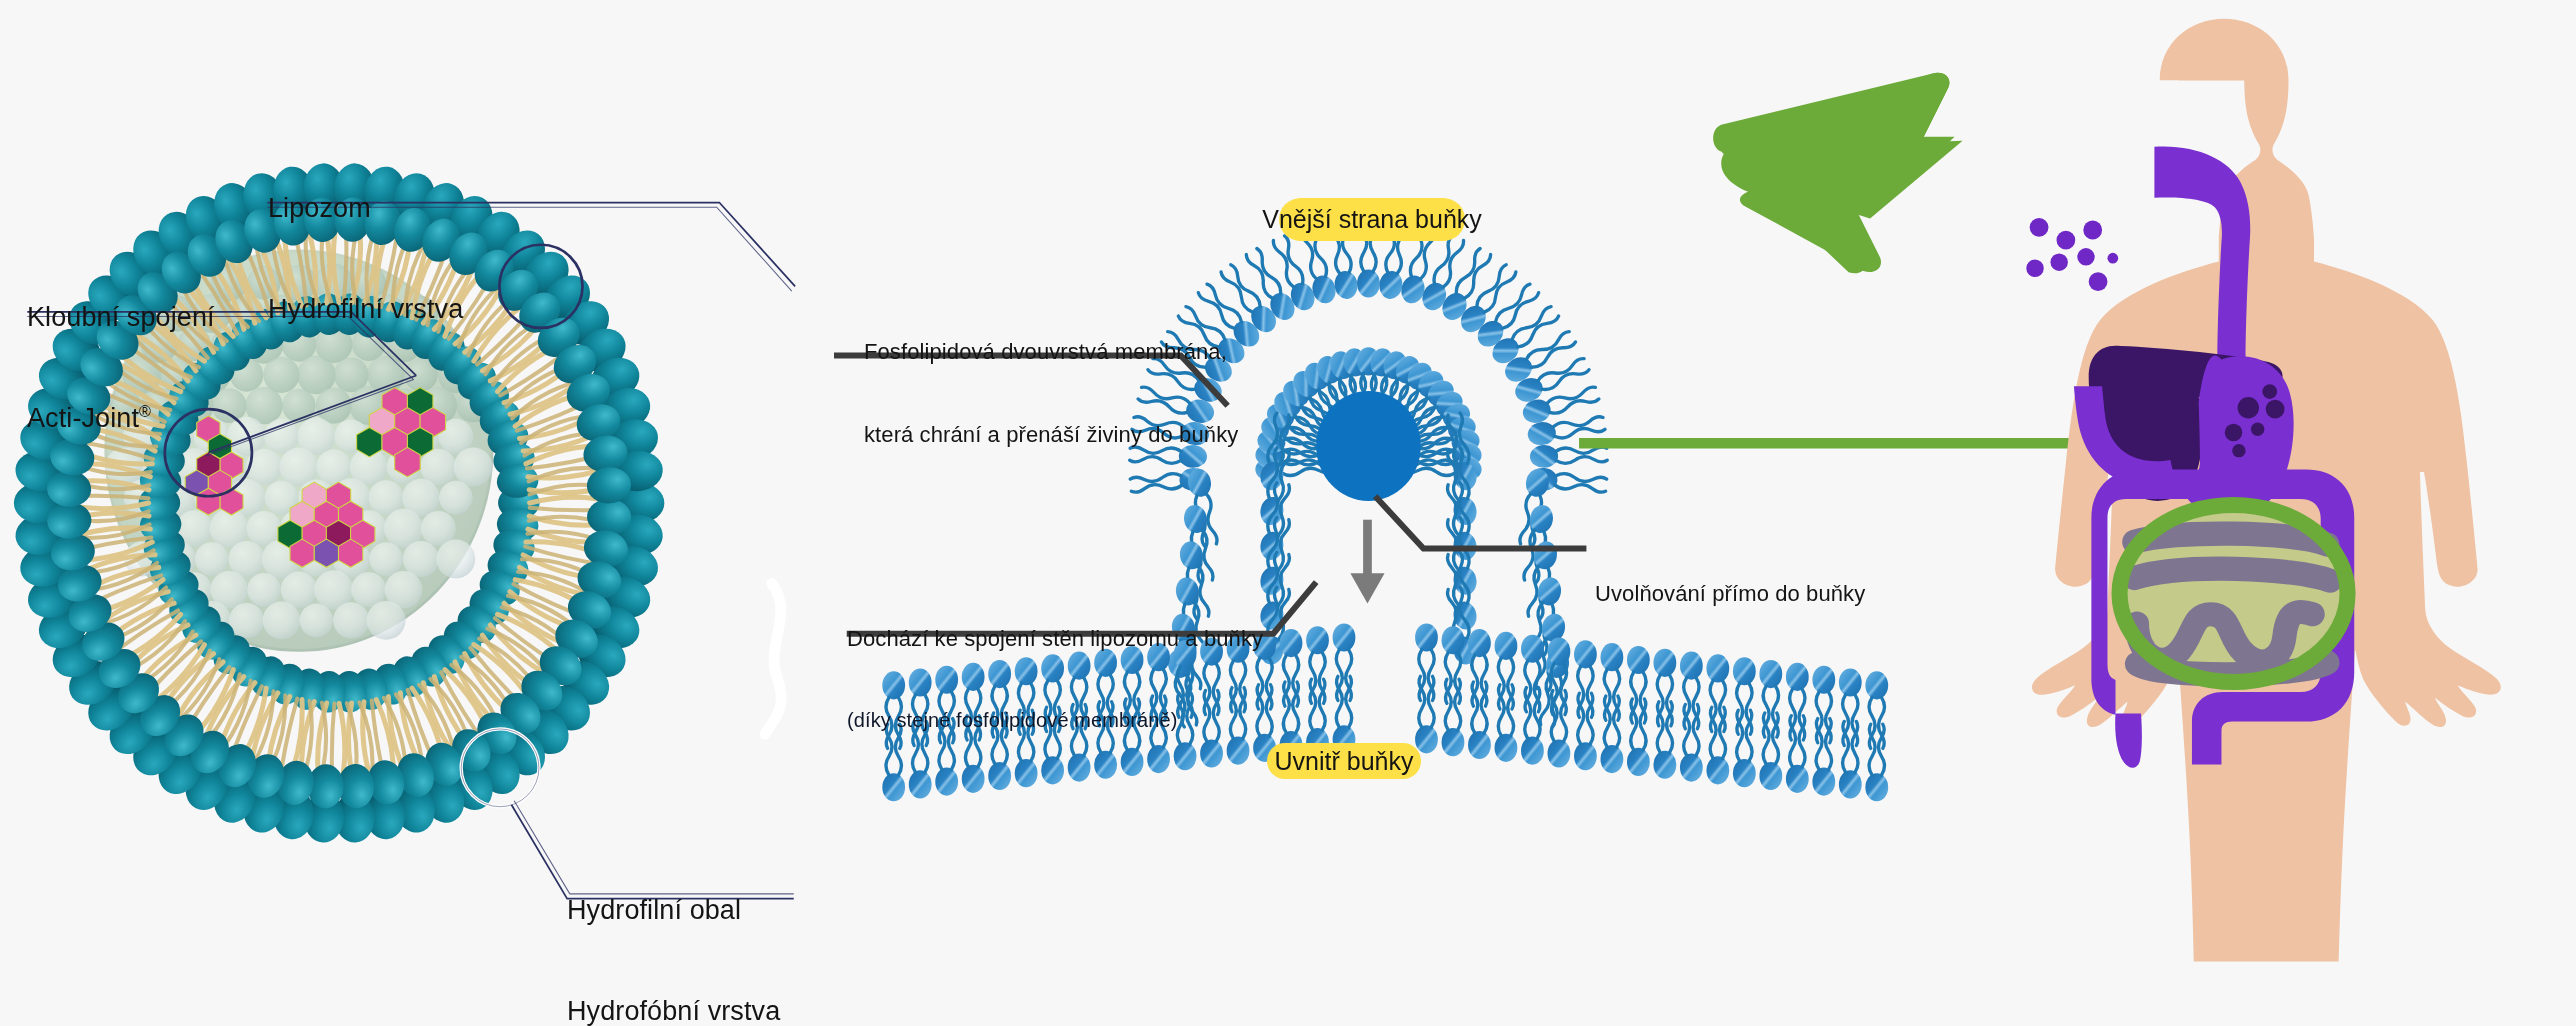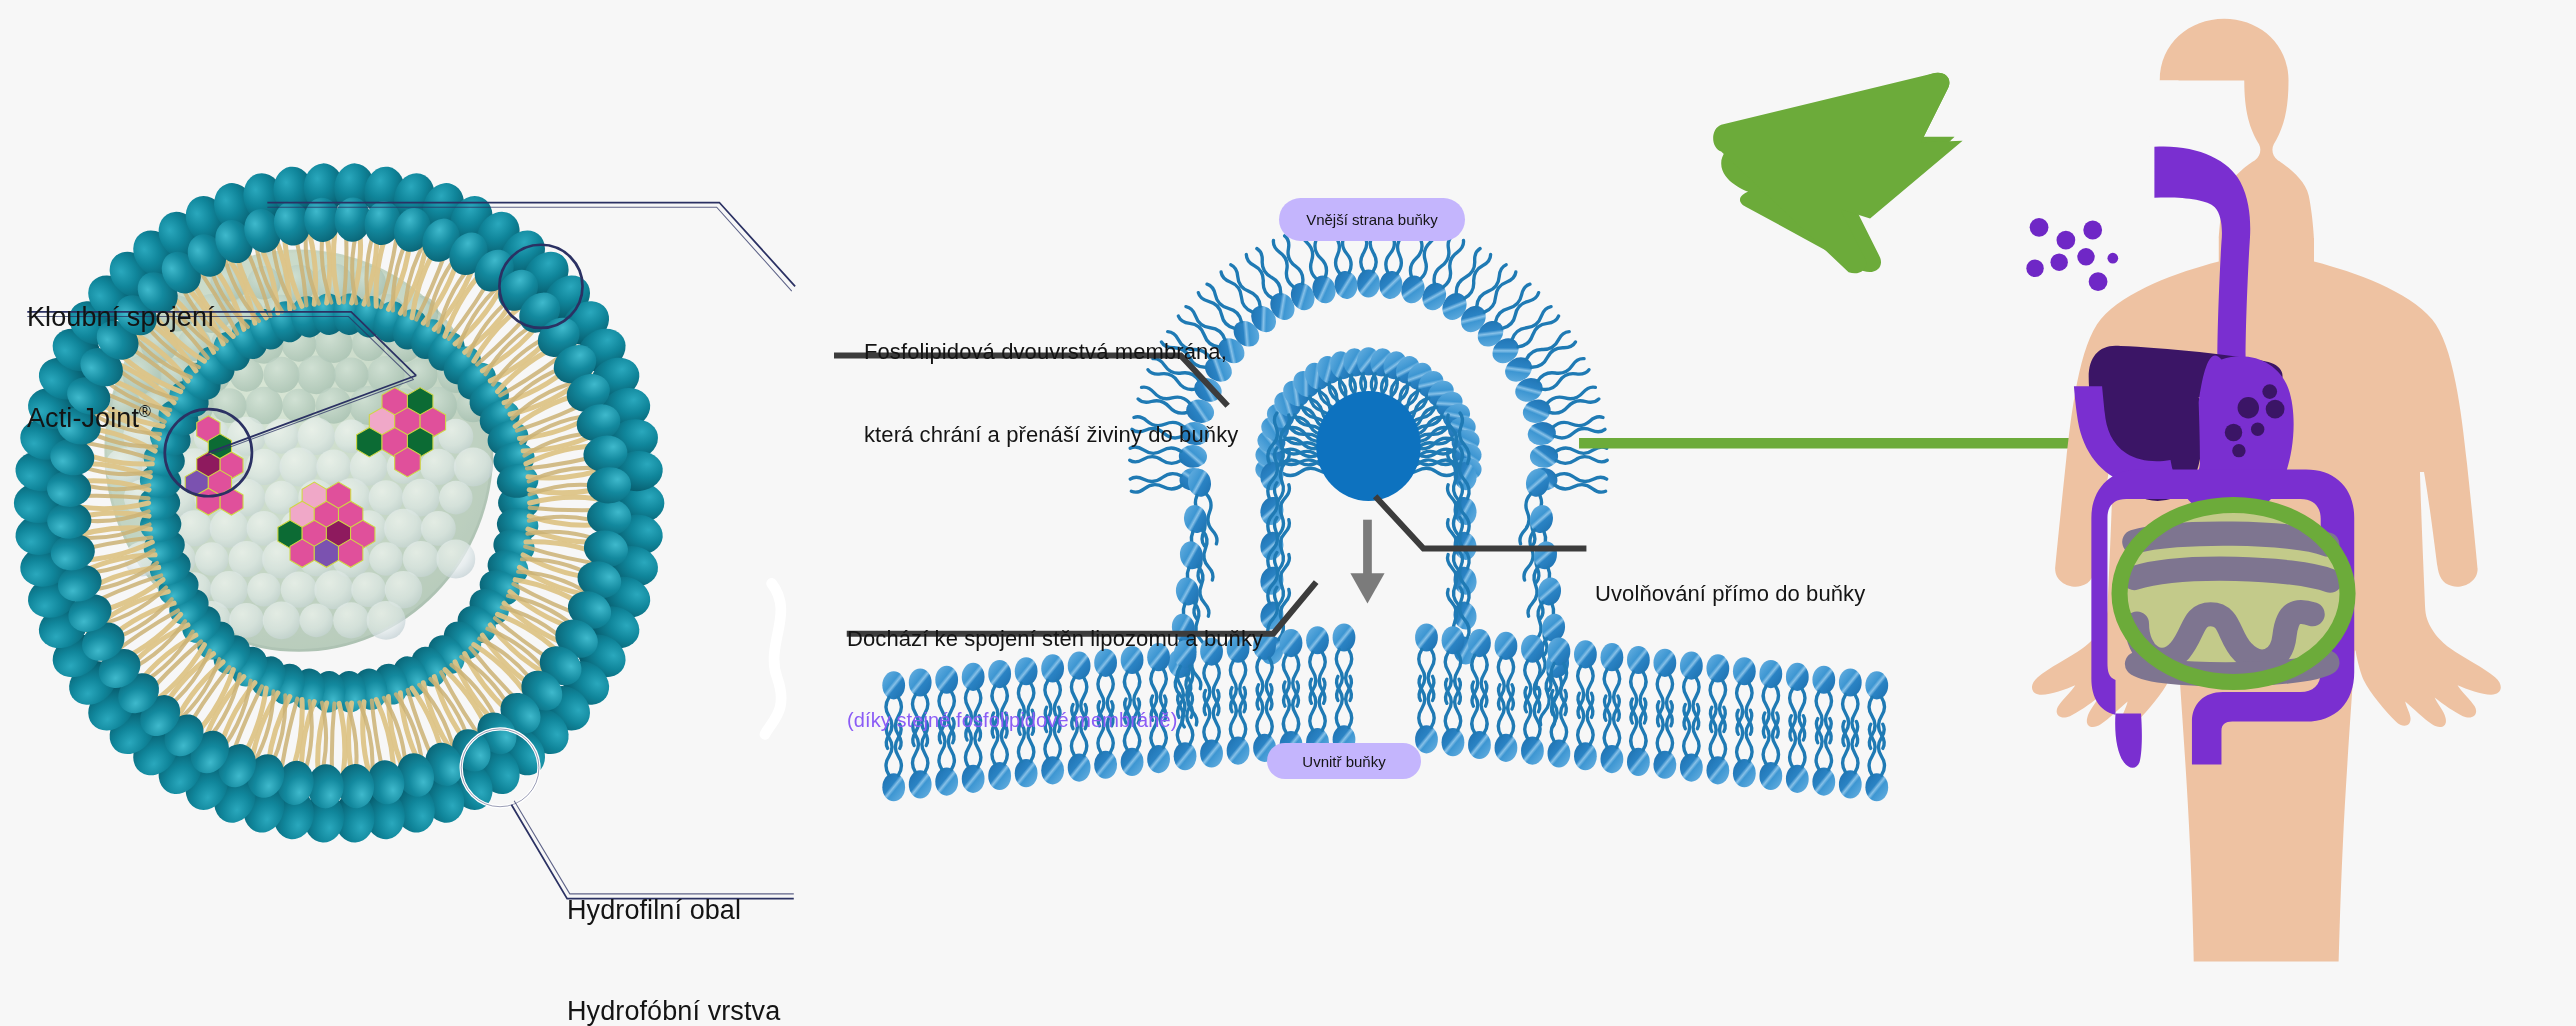--- a/index.html
+++ b/index.html
@@ -17,39 +17,39 @@
   
   .lbl{
     position:absolute;
     color:#141414;
     line-height:1.25;
     white-space:pre;
     letter-spacing:0.1px;
   }
   .lbl-lg{font-size:27px;}
   .lbl-md{font-size:22px;}
-  .lbl-sub{font-size:20px;color:#8b5cf6;}
+  .lbl-sub{font-size:20px;color:#0f172a;}
 
   .lbl-lipozom{left:268px;top:124px;}
   .lbl-kloubni{left:27px;top:233px;}
   .lbl-lipoobal{left:567px;top:826px;}
 
   .lbl-fosfo{left:864px;top:283px;}
   .lbl-dochazi{left:847px;top:570px;}
   .lbl-uvolnovani{left:1595px;top:525px;}
 
   sup.reg{font-size:0.6em;vertical-align:super;line-height:0;}
 
   
   .pill{
     position:absolute;
-    background:#c4b5fd;
+    background:#fde047;
     border-radius:670px;
     color:#141414;
-    font-size:15px;
+    font-size:25px;
     display:flex;align-items:center;justify-content:center;
     text-align:center;
     white-space:nowrap;
   }
   .pill-outer{left:1279px;top:198px;width:186px;height:43px;}
   .pill-inner{left:1267px;top:743px;width:154px;height:36px;}
 </style>
 </head>
 <body>
 
@@ -1887,20 +1887,24 @@
     <circle cx="3080" cy="358" r="14"></circle>
     <circle cx="3120" cy="343" r="14"></circle>
     <circle cx="3070" cy="391" r="13"></circle>
     <circle cx="3110" cy="383" r="13"></circle>
     <circle cx="3150" cy="385" r="8"></circle>
     <circle cx="3034" cy="400" r="13"></circle>
     <circle cx="3128" cy="420" r="14"></circle>
   </g>
 </svg>
 
+<div class="lbl lbl-lg lbl-lipozom">
+  <div>Lipozom</div>
+  <div>Hydrofilní vrstva</div>
+</div>
 
 <div class="lbl lbl-lg lbl-kloubni">
   <div>Kloubní spojení</div>
   <div><span>Acti-Joint</span><sup class="reg">®</sup></div>
 </div>
 
 <div class="lbl lbl-lg lbl-lipoobal">
   <div>Hydrofilní obal</div>
   <div>Hydrofóbní vrstva</div>
 </div>

